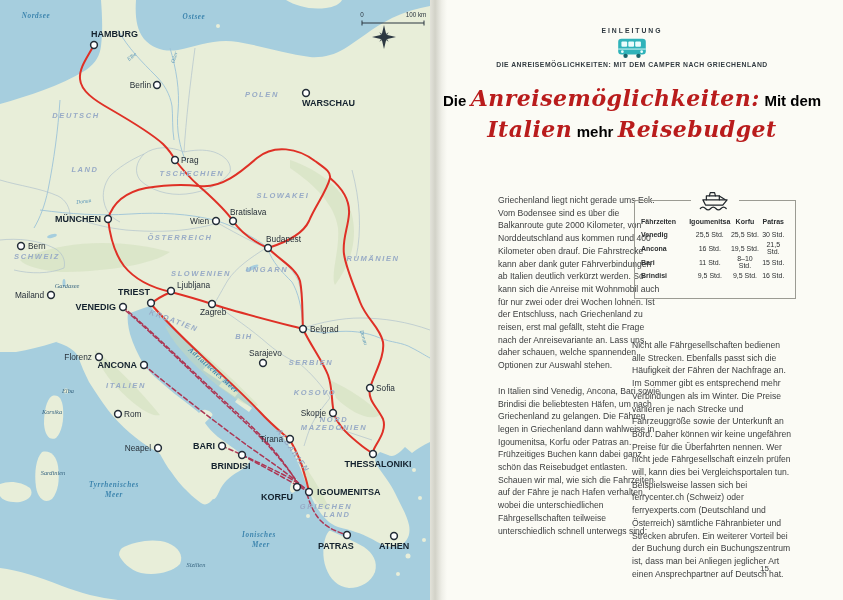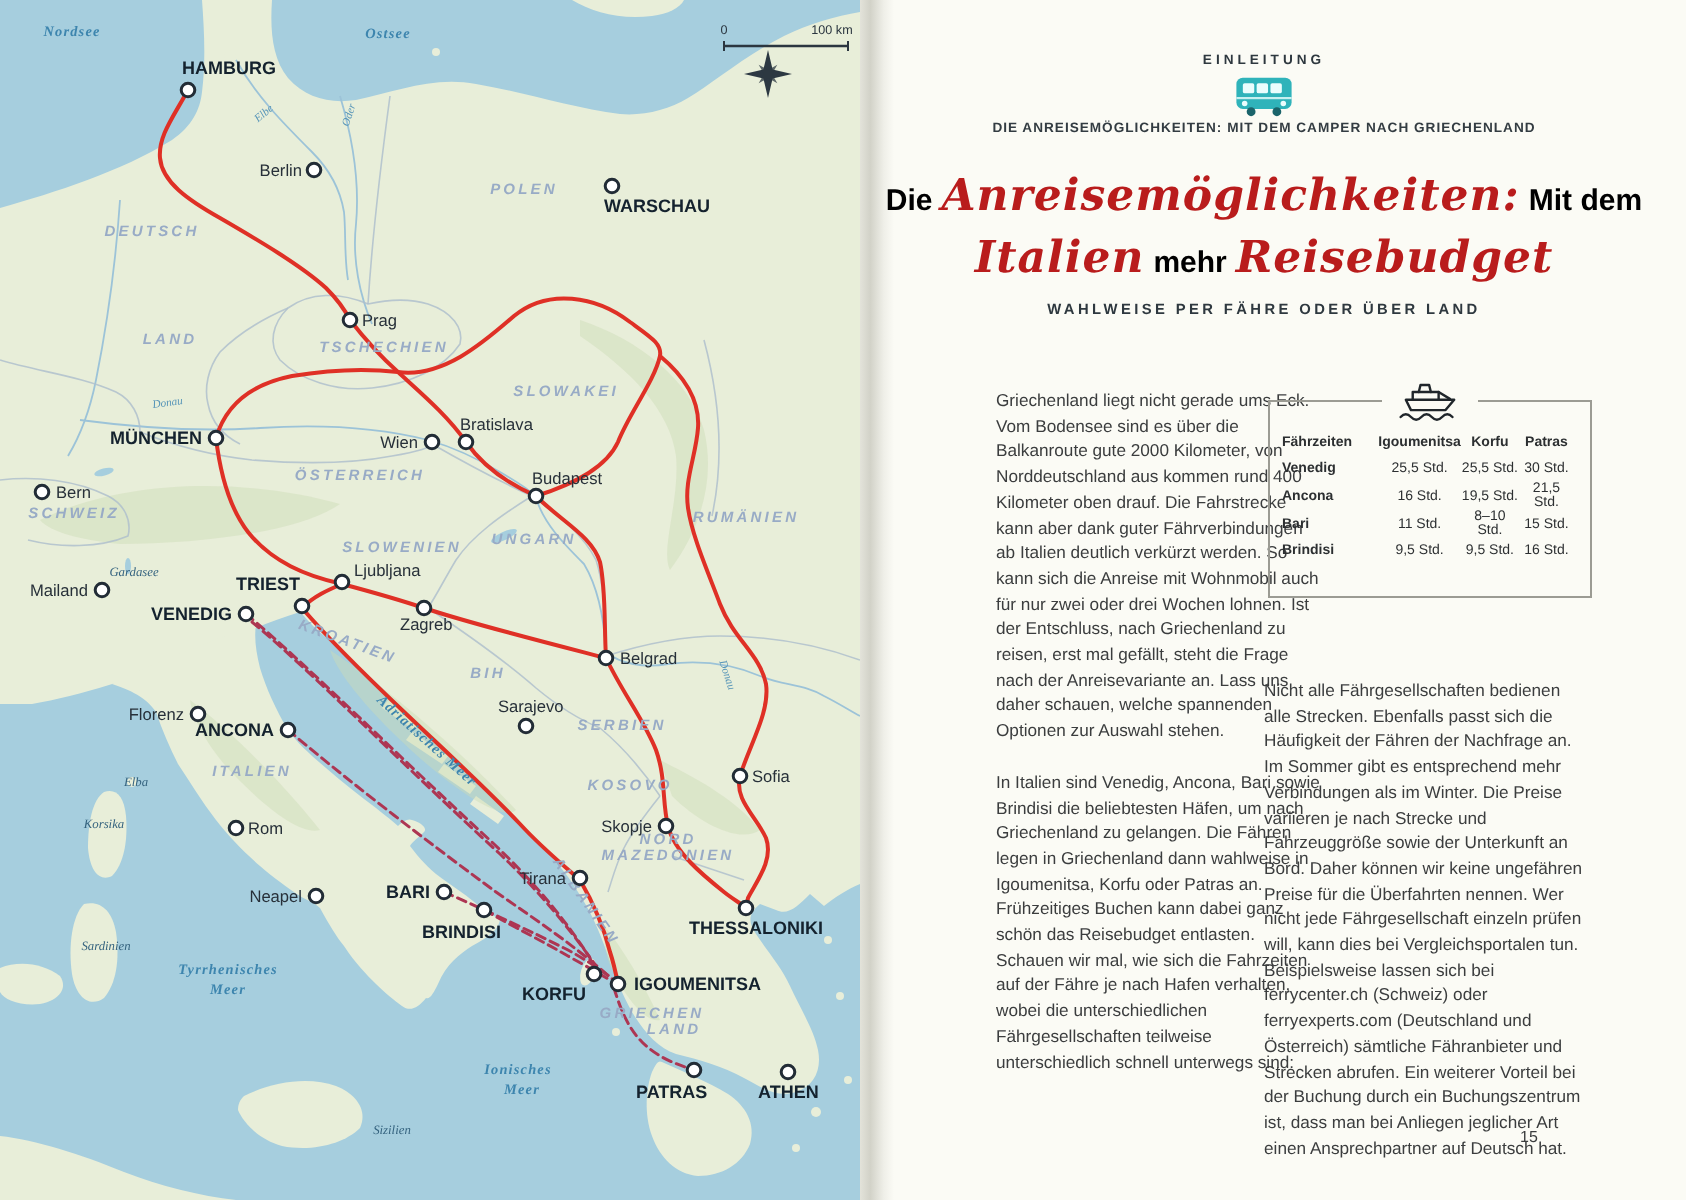--- a/index.html
+++ b/index.html
@@ -351,21 +351,20 @@
   <div class="hdr title">
     <span class="t-sans">Die</span>
     <span class="t-script">Anreisemöglichkeiten:</span>
     <span class="t-sans">Mit dem</span>
     <br>
     <span class="t-script">Italien</span>
     <span class="t-sans">mehr</span>
     <span class="t-script">Reisebudget</span>
   </div>
 
-  <div class="hdr subtitle">WAHLWEISE PER FÄHRE ODER ÜBER LAND</div>
 
   <div class="bodycol col-left">
     <p>Griechenland liegt nicht gerade ums Eck. Vom Bodensee sind es über die Balkanroute gute 2000 Kilometer, von Norddeutschland aus kommen rund 400 Kilometer oben drauf. Die Fahrstrecke kann aber dank guter Fährverbindungen ab Italien deutlich verkürzt werden. So kann sich die Anreise mit Wohnmobil auch für nur zwei oder drei Wochen lohnen. Ist der Entschluss, nach Griechenland zu reisen, erst mal gefällt, steht die Frage nach der Anreisevariante an. Lass uns daher schauen, welche spannenden Optionen zur Auswahl stehen.</p>
     <p>In Italien sind Venedig, Ancona, Bari sowie Brindisi die beliebtesten Häfen, um nach Griechenland zu gelangen. Die Fähren legen in Griechenland dann wahlweise in Igoumenitsa, Korfu oder Patras an. Frühzeitiges Buchen kann dabei ganz schön das Reisebudget entlasten. Schauen wir mal, wie sich die Fahrzeiten auf der Fähre je nach Hafen verhalten, wobei die unterschiedlichen Fährgesellschaften teilweise unterschiedlich schnell unterwegs sind:</p>
   </div>
 
   <div class="ferry-box">
     <div class="shipicon">
       <svg width="38" height="26" viewBox="0 0 44 30" fill="none" stroke="#20262b" stroke-width="1.4" stroke-linecap="round" stroke-linejoin="round">
         <path d="M8,16 L36,16 L31,22 L11,22 Z"></path>

